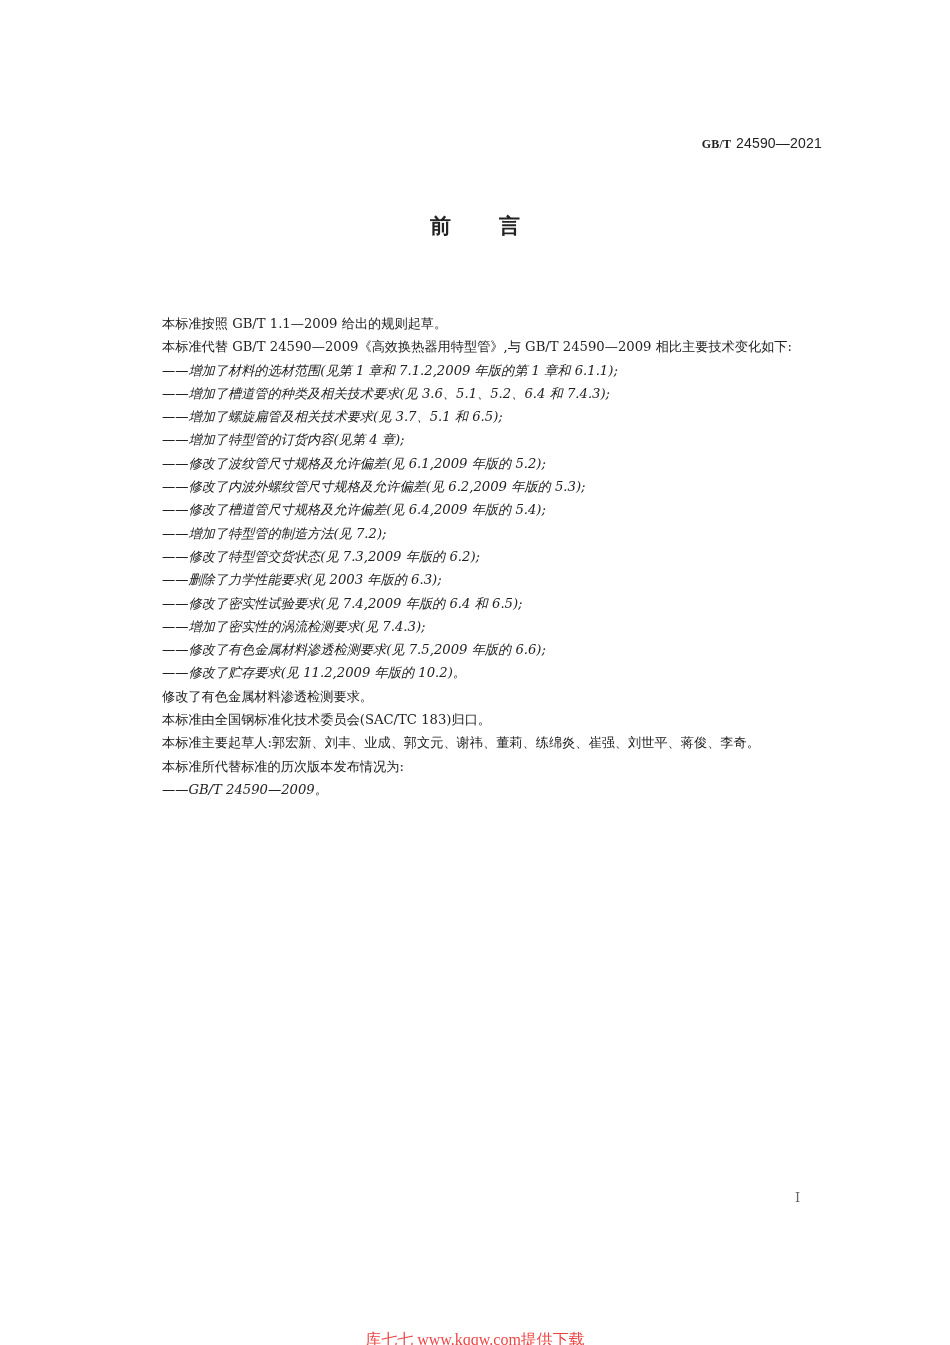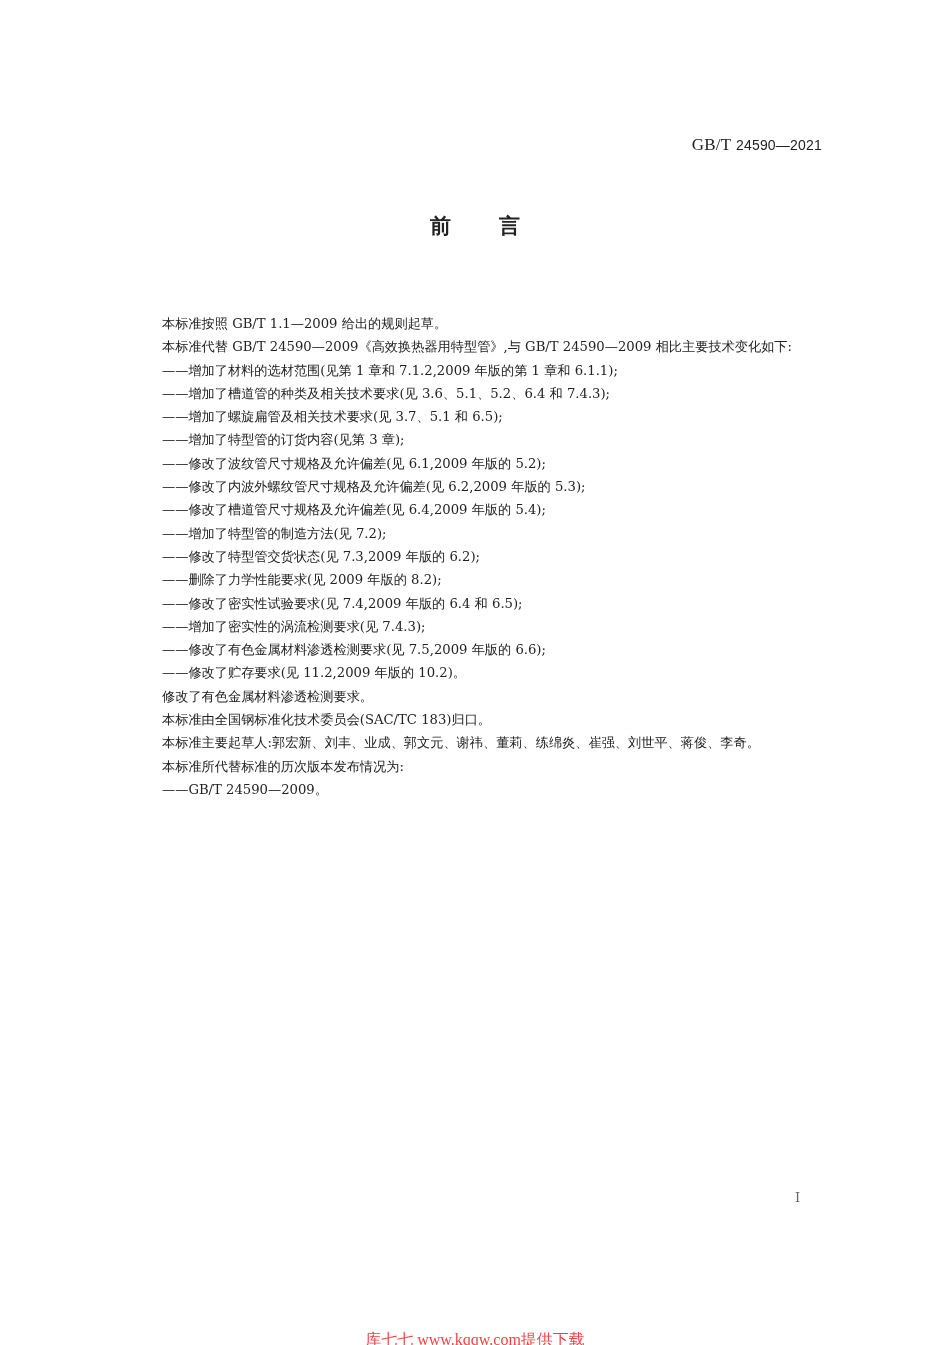--- a/index.html
+++ b/index.html
@@ -1,52 +1,52 @@
 <!DOCTYPE html>
 <html><head>
   <meta charset="utf-8">
   <style>
     html, body { margin: 0; padding: 0; background: #ffffff; }
     body { width: 950px; height: 1345px; position: relative; overflow: hidden;
            font-family: "DejaVu Serif", "Liberation Serif", serif; color: #222; }
     .doc-id { position: absolute; top: 135px; right: 128px; font-size: 14px; letter-spacing: 0.2px; }
-    .doc-id .bold { font-family: "Liberation Serif", serif; font-weight: normal; font-size: 17px; }
+    .doc-id .bold { font-family: "Liberation Serif", serif; font-weight: bold; font-size: 12px; }
     .doc-id .num { font-family: "Liberation Sans", sans-serif; font-size: 14px; text-align: right; }
     .title { position: absolute; top: 212px; left: 0; width: 950px; text-align: center;
              font-family: Liberation Serif, serif; font-size: 21px; font-weight: bold; letter-spacing: 48px; padding-left: 48px; box-sizing: border-box; }
     .body { position: absolute; top: 284px; left: 142px; width: 686px; font-size: 13.2px; line-height: 23.3px; margin-top: 28px; }
     .p { text-indent: 20px; margin: 0; }
-    .item { margin: 0; padding-left: 20px; }
+    .item { margin: 0; padding-left: 20px; font-style: italic; }
     .page-num { position: absolute; top: 1190px; left: 795px; font-size: 13px; color: #666; }
     .footer { position: absolute; top: 1306px; left: 0; width: 950px; text-align: center;
               font-family: "Liberation Serif", serif; font-size: 16px; color: #ef4444; margin-top: 24px; }
   </style>
 </head>
 <body>
 
 <div class="doc-id">
   <span class="bold">GB/T</span>
   <span class="num">24590—2021</span>
 </div>
 
 <div class="title">前言</div>
 
 <div class="body">
   <p class="p">本标准按照 GB/T 1.1—2009 给出的规则起草。</p>
   <p class="p">本标准代替 GB/T 24590—2009《高效换热器用特型管》,与 GB/T 24590—2009 相比主要技术变化如下:</p>
   <p class="item">——增加了材料的选材范围(见第 1 章和 7.1.2,2009 年版的第 1 章和 6.1.1);</p>
   <p class="item">——增加了槽道管的种类及相关技术要求(见 3.6、5.1、5.2、6.4 和 7.4.3);</p>
   <p class="item">——增加了螺旋扁管及相关技术要求(见 3.7、5.1 和 6.5);</p>
-  <p class="item">——增加了特型管的订货内容(见第 3 章);</p>
+  <p class="item">——增加了特型管的订货内容(见第 4 章);</p>
   <p class="item">——修改了波纹管尺寸规格及允许偏差(见 6.1,2009 年版的 5.2);</p>
   <p class="item">——修改了内波外螺纹管尺寸规格及允许偏差(见 6.2,2009 年版的 5.3);</p>
   <p class="item">——修改了槽道管尺寸规格及允许偏差(见 6.4,2009 年版的 5.4);</p>
   <p class="item">——增加了特型管的制造方法(见 7.2);</p>
   <p class="item">——修改了特型管交货状态(见 7.3,2009 年版的 6.2);</p>
-  <p class="item">——删除了力学性能要求(见 2009 年版的 8.2);</p>
+  <p class="item">——删除了力学性能要求(见 2003 年版的 6.3);</p>
   <p class="item">——修改了密实性试验要求(见 7.4,2009 年版的 6.4 和 6.5);</p>
   <p class="item">——增加了密实性的涡流检测要求(见 7.4.3);</p>
   <p class="item">——修改了有色金属材料渗透检测要求(见 7.5,2009 年版的 6.6);</p>
   <p class="item">——修改了贮存要求(见 11.2,2009 年版的 10.2)。</p>
   <p class="p">修改了有色金属材料渗透检测要求。</p>
   <p class="p">本标准由全国钢标准化技术委员会(SAC/TC 183)归口。</p>
   <p class="p">本标准主要起草人:郭宏新、刘丰、业成、郭文元、谢祎、董莉、练绵炎、崔强、刘世平、蒋俊、李奇。</p>
   <p class="p">本标准所代替标准的历次版本发布情况为:</p>
   <p class="item">——GB/T 24590—2009。</p>
 </div>

